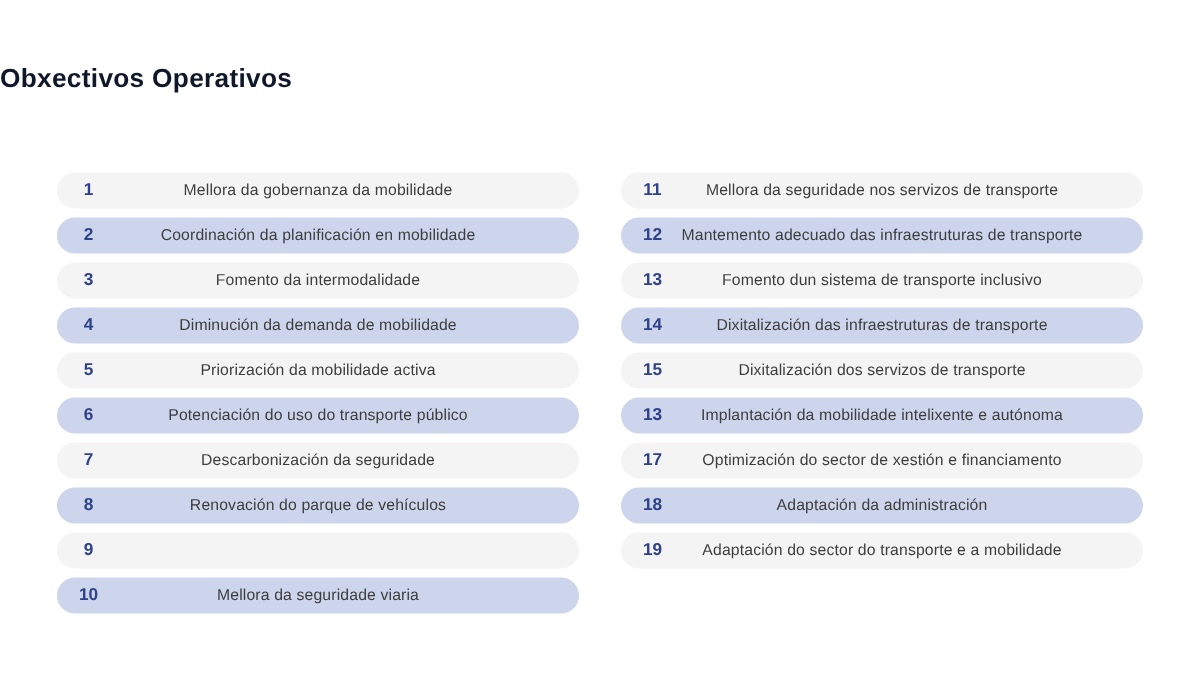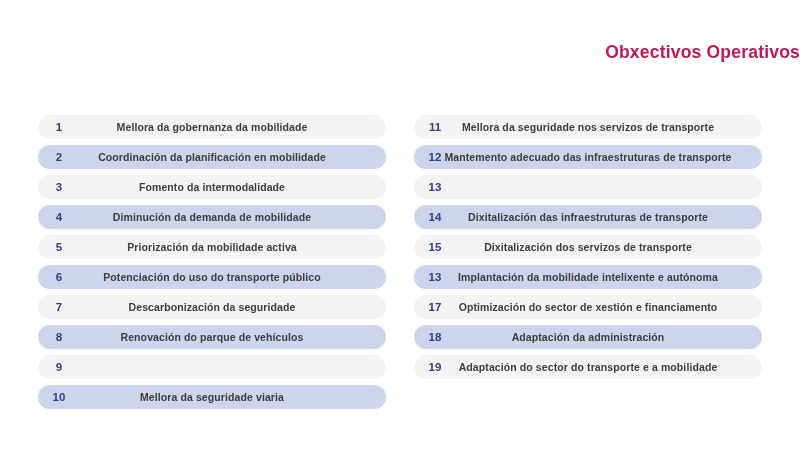--- a/index.html
+++ b/index.html
@@ -9,25 +9,25 @@
     font-family: "Liberation Sans", sans-serif;
     overflow: hidden;
     position: relative;
   }
   .slide { width: 800px; height: 450px; position: relative; }
   .page-title {
     position: absolute;
     top: 42px;
     left: 0;
     width: 100%;
-    text-align: right;
+    text-align: left;
     font-size: 17.5px;
     font-weight: 700;
     letter-spacing: 0.2px;
-    color: #be185d;
+    color: #0f172a;
   }
   .grid {
     position: absolute;
     top: 115px;
     left: 38px;
     width: 724px;
     display: flex;
     gap: 28px;
   }
   .col {
@@ -53,21 +53,21 @@
     width: 42px;
     height: 24px;
     line-height: 24px;
     text-align: center;
     font-size: 11.5px;
     font-weight: 700;
     color: #2e4189;
   }
   .lbl {
     font-size: 10.5px;
-    font-weight: 700;
+    font-weight: 400;
     letter-spacing: 0.1px;
     color: #3d3d3d;
     white-space: nowrap;
     padding: 0 44px;
   }
 </style>
 </head>
 <body>
 
 <div class="slide">
@@ -122,20 +122,21 @@
       <div class="row">
         <span class="num">11</span>
         <span class="lbl">Mellora da seguridade nos servizos de transporte</span>
       </div>
       <div class="row alt">
         <span class="num">12</span>
         <span class="lbl">Mantemento adecuado das infraestruturas de transporte</span>
       </div>
       <div class="row">
         <span class="num">13</span>
+        <span class="lbl">Fomento dun sistema de transporte inclusivo</span>
       </div>
       <div class="row alt">
         <span class="num">14</span>
         <span class="lbl">Dixitalización das infraestruturas de transporte</span>
       </div>
       <div class="row">
         <span class="num">15</span>
         <span class="lbl">Dixitalización dos servizos de transporte</span>
       </div>
       <div class="row alt">

